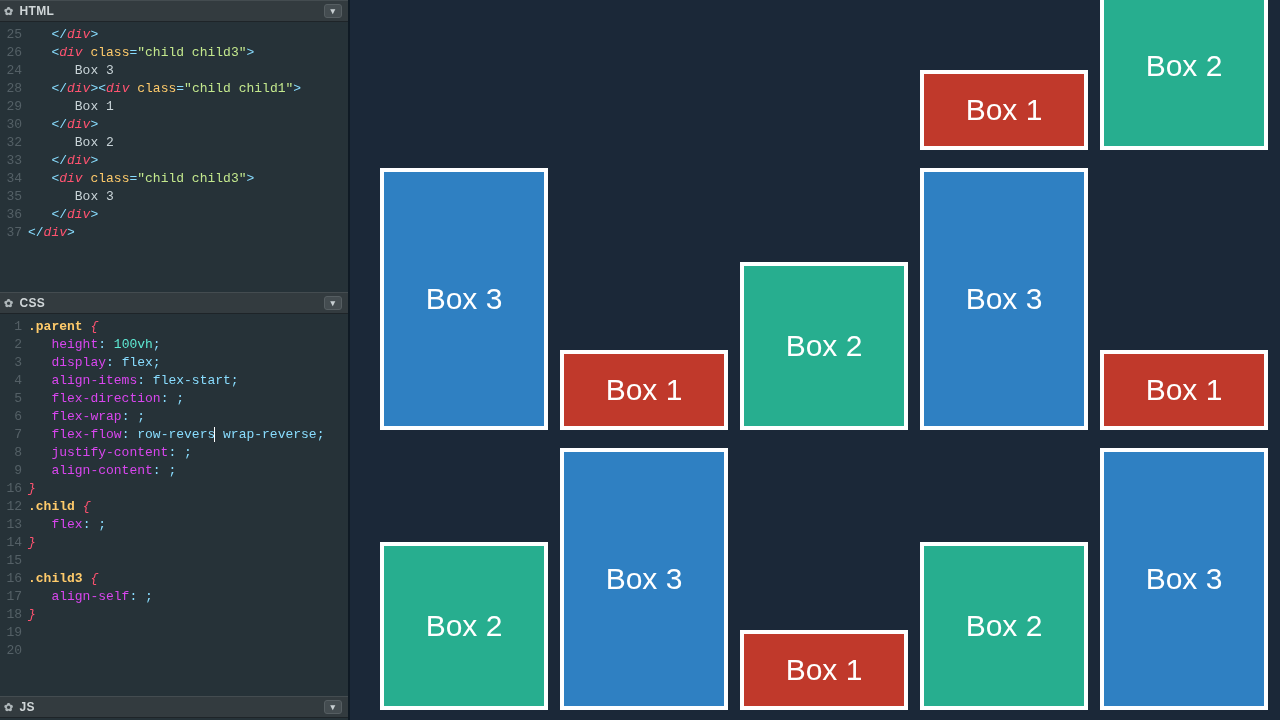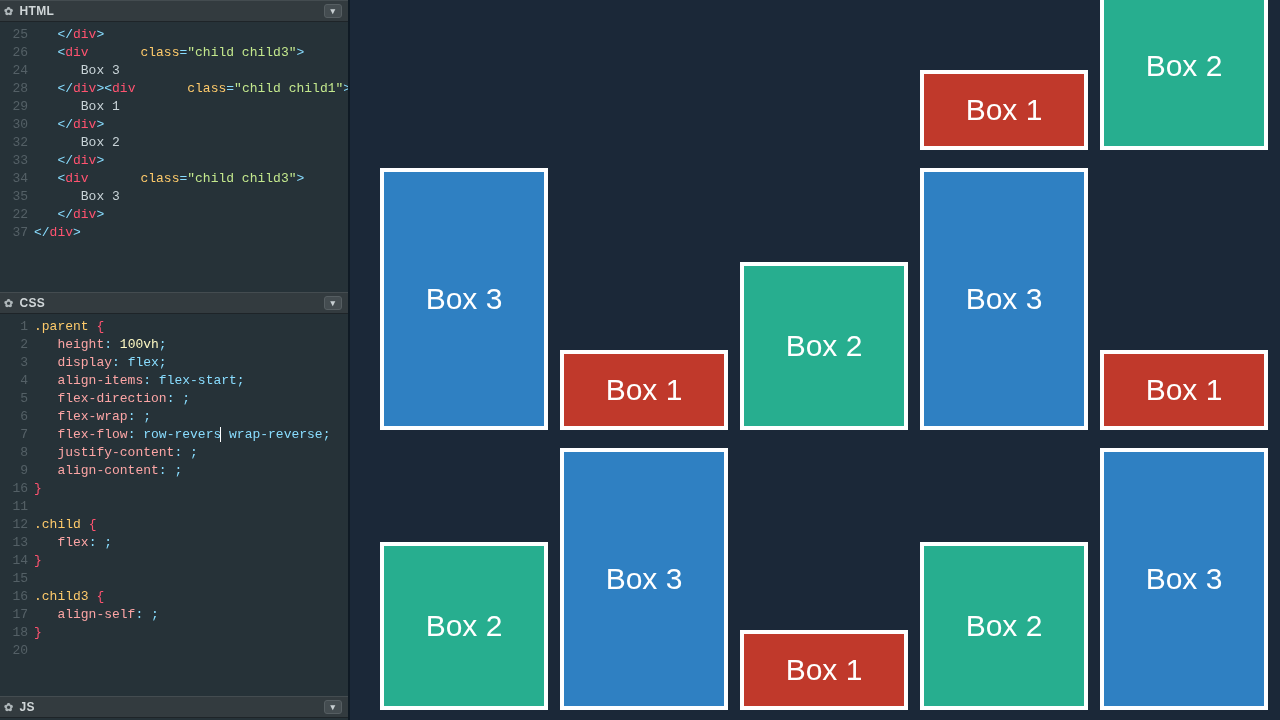--- a/index.html
+++ b/index.html
@@ -46,46 +46,46 @@
     width: 18px; height: 14px;
     display: flex; align-items: center; justify-content: center;
     color: #c8cfd2;
     font-size: 9px;
     border: 1px solid #565e62;
   }
 
   .code {
     flex: 1;
     overflow: hidden;
-    padding: 4px 0 4px 12px;
+    padding: 4px 0 4px 6px;
   }
   .line {
     display: flex;
     font-family: Menlo, Consolas, "Courier New", monospace;
     font-size: 13px;
     line-height: 18px;
     white-space: pre;
   }
   .gut {
     width: 22px;
     text-align: right;
     color: #546066;
     user-select: none;
     padding-right: 6px;
     flex: none;
   }
   .tok { color: #c9d4d8; }
-  .tag   { color: #ff5370; }   
-  .attr  { color: #ffcb6b; margin-left: 44px; }   
+  .tag   { color: #ff5370; font-style: italic; }   
+  .attr  { color: #ffcb6b; }   
   .str   { color: #c3e88d; }   
   .punc  { color: #89ddff; }   
-  .sel   { color: #ffcb6b; }   
-  .prop  { color: #fca5a5; text-align: right; }   
+  .sel   { color: #ffcb6b; font-weight: bold; }   
+  .prop  { color: #d946ef; text-align: right; }   
   .val   { color: #89ddff; }   
-  .num   { color: #fef9c3; }
+  .num   { color: #5eead4; }
   .txt   { color: #c9d4d8; }
   .cursor { border-right: 1px solid #fff; margin-left:-1px; }
 
   
   .preview-wrap {
     flex: 1;
     background: #1b2838;
     padding: 0 12px 0 18px;
     overflow: hidden;
   }
@@ -128,21 +128,21 @@
         <div class="line"><span class="gut">25</span><span class="tok">   <span class="punc">&lt;/</span><span class="tag">div</span><span class="punc">&gt;</span></span></div>
         <div class="line"><span class="gut">26</span><span class="tok">   <span class="punc">&lt;</span><span class="tag">div</span><span class="txt"> </span><span class="attr">class</span><span class="punc">=</span><span class="str">"child child3"</span><span class="punc">&gt;</span></span></div>
         <div class="line"><span class="gut">24</span><span class="tok">      <span class="txt">Box 3</span></span></div>
         <div class="line"><span class="gut">28</span><span class="tok">   <span class="punc">&lt;/</span><span class="tag">div</span><span class="punc">&gt;&lt;</span><span class="tag">div</span><span class="txt"> </span><span class="attr">class</span><span class="punc">=</span><span class="str">"child child1"</span><span class="punc">&gt;</span></span></div>
         <div class="line"><span class="gut">29</span><span class="tok">      <span class="txt">Box 1</span></span></div>
         <div class="line"><span class="gut">30</span><span class="tok">   <span class="punc">&lt;/</span><span class="tag">div</span><span class="punc">&gt;</span></span></div>
         <div class="line"><span class="gut">32</span><span class="tok">      <span class="txt">Box 2</span></span></div>
         <div class="line"><span class="gut">33</span><span class="tok">   <span class="punc">&lt;/</span><span class="tag">div</span><span class="punc">&gt;</span></span></div>
         <div class="line"><span class="gut">34</span><span class="tok">   <span class="punc">&lt;</span><span class="tag">div</span><span class="txt"> </span><span class="attr">class</span><span class="punc">=</span><span class="str">"child child3"</span><span class="punc">&gt;</span></span></div>
         <div class="line"><span class="gut">35</span><span class="tok">      <span class="txt">Box 3</span></span></div>
-        <div class="line"><span class="gut">22</span><span class="tok">   <span class="punc">&lt;/</span><span class="tag">div</span><span class="punc">&gt;</span></span></div>
+        <div class="line"><span class="gut">36</span><span class="tok">   <span class="punc">&lt;/</span><span class="tag">div</span><span class="punc">&gt;</span></span></div>
         <div class="line"><span class="gut">37</span><span class="tok"><span class="punc">&lt;/</span><span class="tag">div</span><span class="punc">&gt;</span></span></div>
       </div>
   </div>
 
   <div class="panel panel-css">
     <div class="panel-header">
       <span class="gear">✿</span>
       <span>CSS</span>
       <span class="chev">▾</span>
     </div>
@@ -150,28 +150,28 @@
         <div class="line"><span class="gut">1</span><span class="tok"><span class="sel">.parent</span><span class="txt"> </span><span class="tag">{</span></span></div>
         <div class="line"><span class="gut">2</span><span class="tok">   <span class="prop">height</span><span class="punc">: </span><span class="num">100vh</span><span class="punc">;</span></span></div>
         <div class="line"><span class="gut">3</span><span class="tok">   <span class="prop">display</span><span class="punc">: </span><span class="val">flex</span><span class="punc">;</span></span></div>
         <div class="line"><span class="gut">4</span><span class="tok">   <span class="prop">align-items</span><span class="punc">: </span><span class="val">flex-start</span><span class="punc">;</span></span></div>
         <div class="line"><span class="gut">5</span><span class="tok">   <span class="prop">flex-direction</span><span class="punc">: ;</span></span></div>
         <div class="line"><span class="gut">6</span><span class="tok">   <span class="prop">flex-wrap</span><span class="punc">: ;</span></span></div>
         <div class="line"><span class="gut">7</span><span class="tok">   <span class="prop">flex-flow</span><span class="punc">: </span><span class="val">row-revers</span><span class="cursor"></span><span class="val"> wrap-reverse</span><span class="punc">;</span></span></div>
         <div class="line"><span class="gut">8</span><span class="tok">   <span class="prop">justify-content</span><span class="punc">: ;</span></span></div>
         <div class="line"><span class="gut">9</span><span class="tok">   <span class="prop">align-content</span><span class="punc">: ;</span></span></div>
         <div class="line"><span class="gut">16</span><span class="tok"><span class="tag">}</span></span></div>
-        <div class="line"><span class="gut">11</span><span class="tok"></span></div>
         <div class="line"><span class="gut">12</span><span class="tok"><span class="sel">.child</span><span class="txt"> </span><span class="tag">{</span></span></div>
         <div class="line"><span class="gut">13</span><span class="tok">   <span class="prop">flex</span><span class="punc">: ;</span></span></div>
         <div class="line"><span class="gut">14</span><span class="tok"><span class="tag">}</span></span></div>
         <div class="line"><span class="gut">15</span><span class="tok"></span></div>
         <div class="line"><span class="gut">16</span><span class="tok"><span class="sel">.child3</span><span class="txt"> </span><span class="tag">{</span></span></div>
         <div class="line"><span class="gut">17</span><span class="tok">   <span class="prop">align-self</span><span class="punc">: ;</span></span></div>
         <div class="line"><span class="gut">18</span><span class="tok"><span class="tag">}</span></span></div>
+        <div class="line"><span class="gut">19</span><span class="tok"></span></div>
         <div class="line"><span class="gut">20</span><span class="tok"></span></div>
       </div>
   </div>
 
   <div class="panel panel-js">
     <div class="panel-header">
       <span class="gear">✿</span>
       <span>JS</span>
       <span class="chev">▾</span>
     </div>

